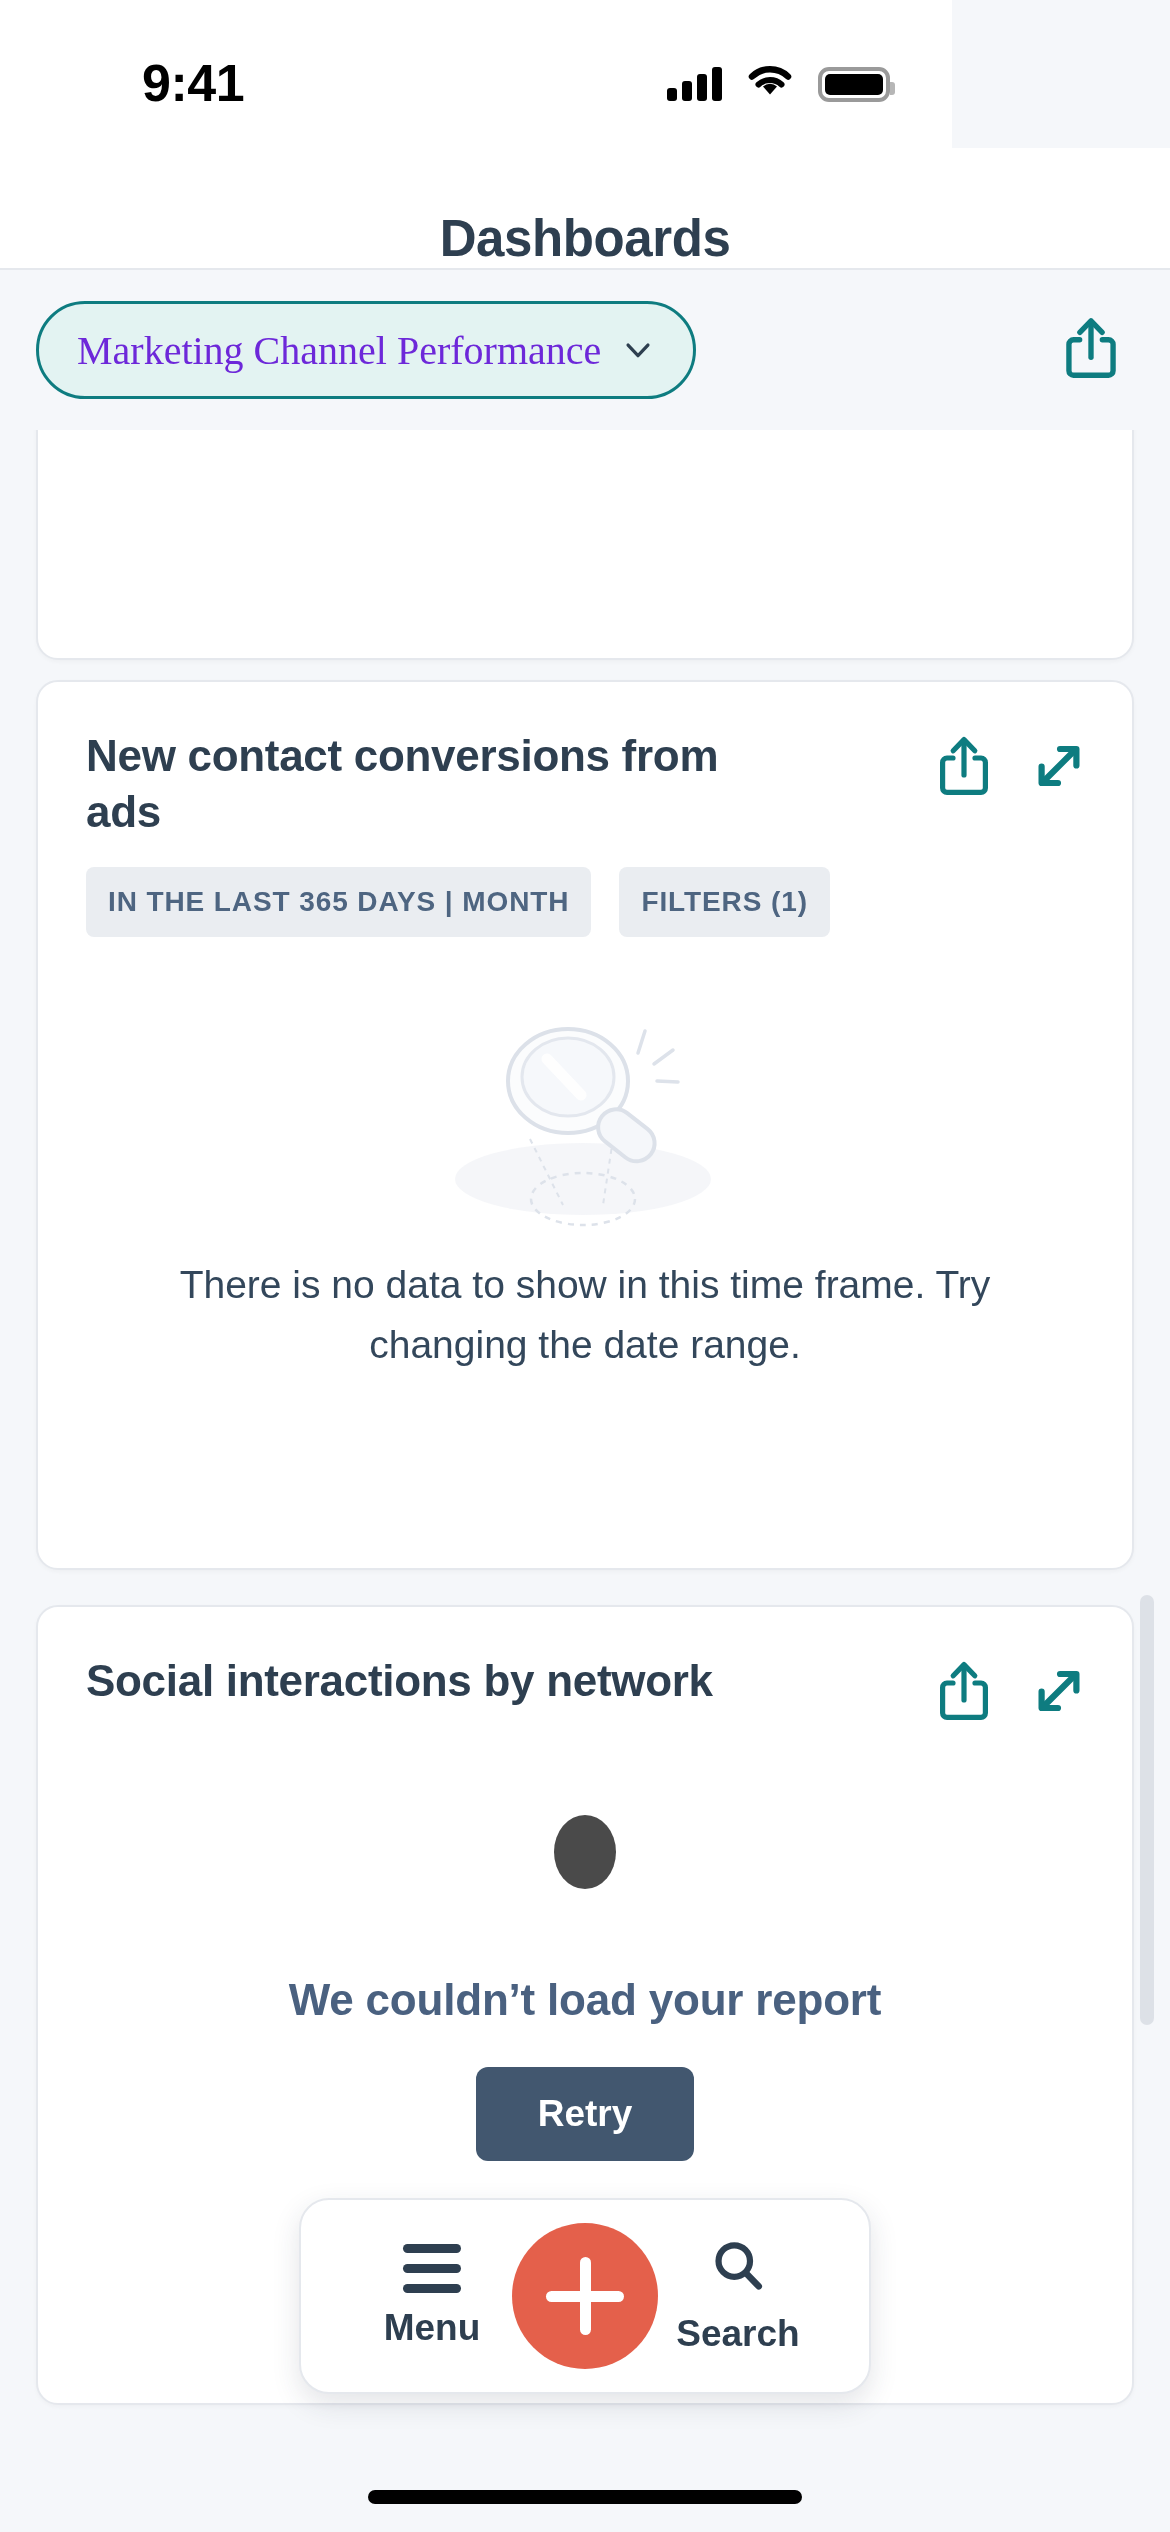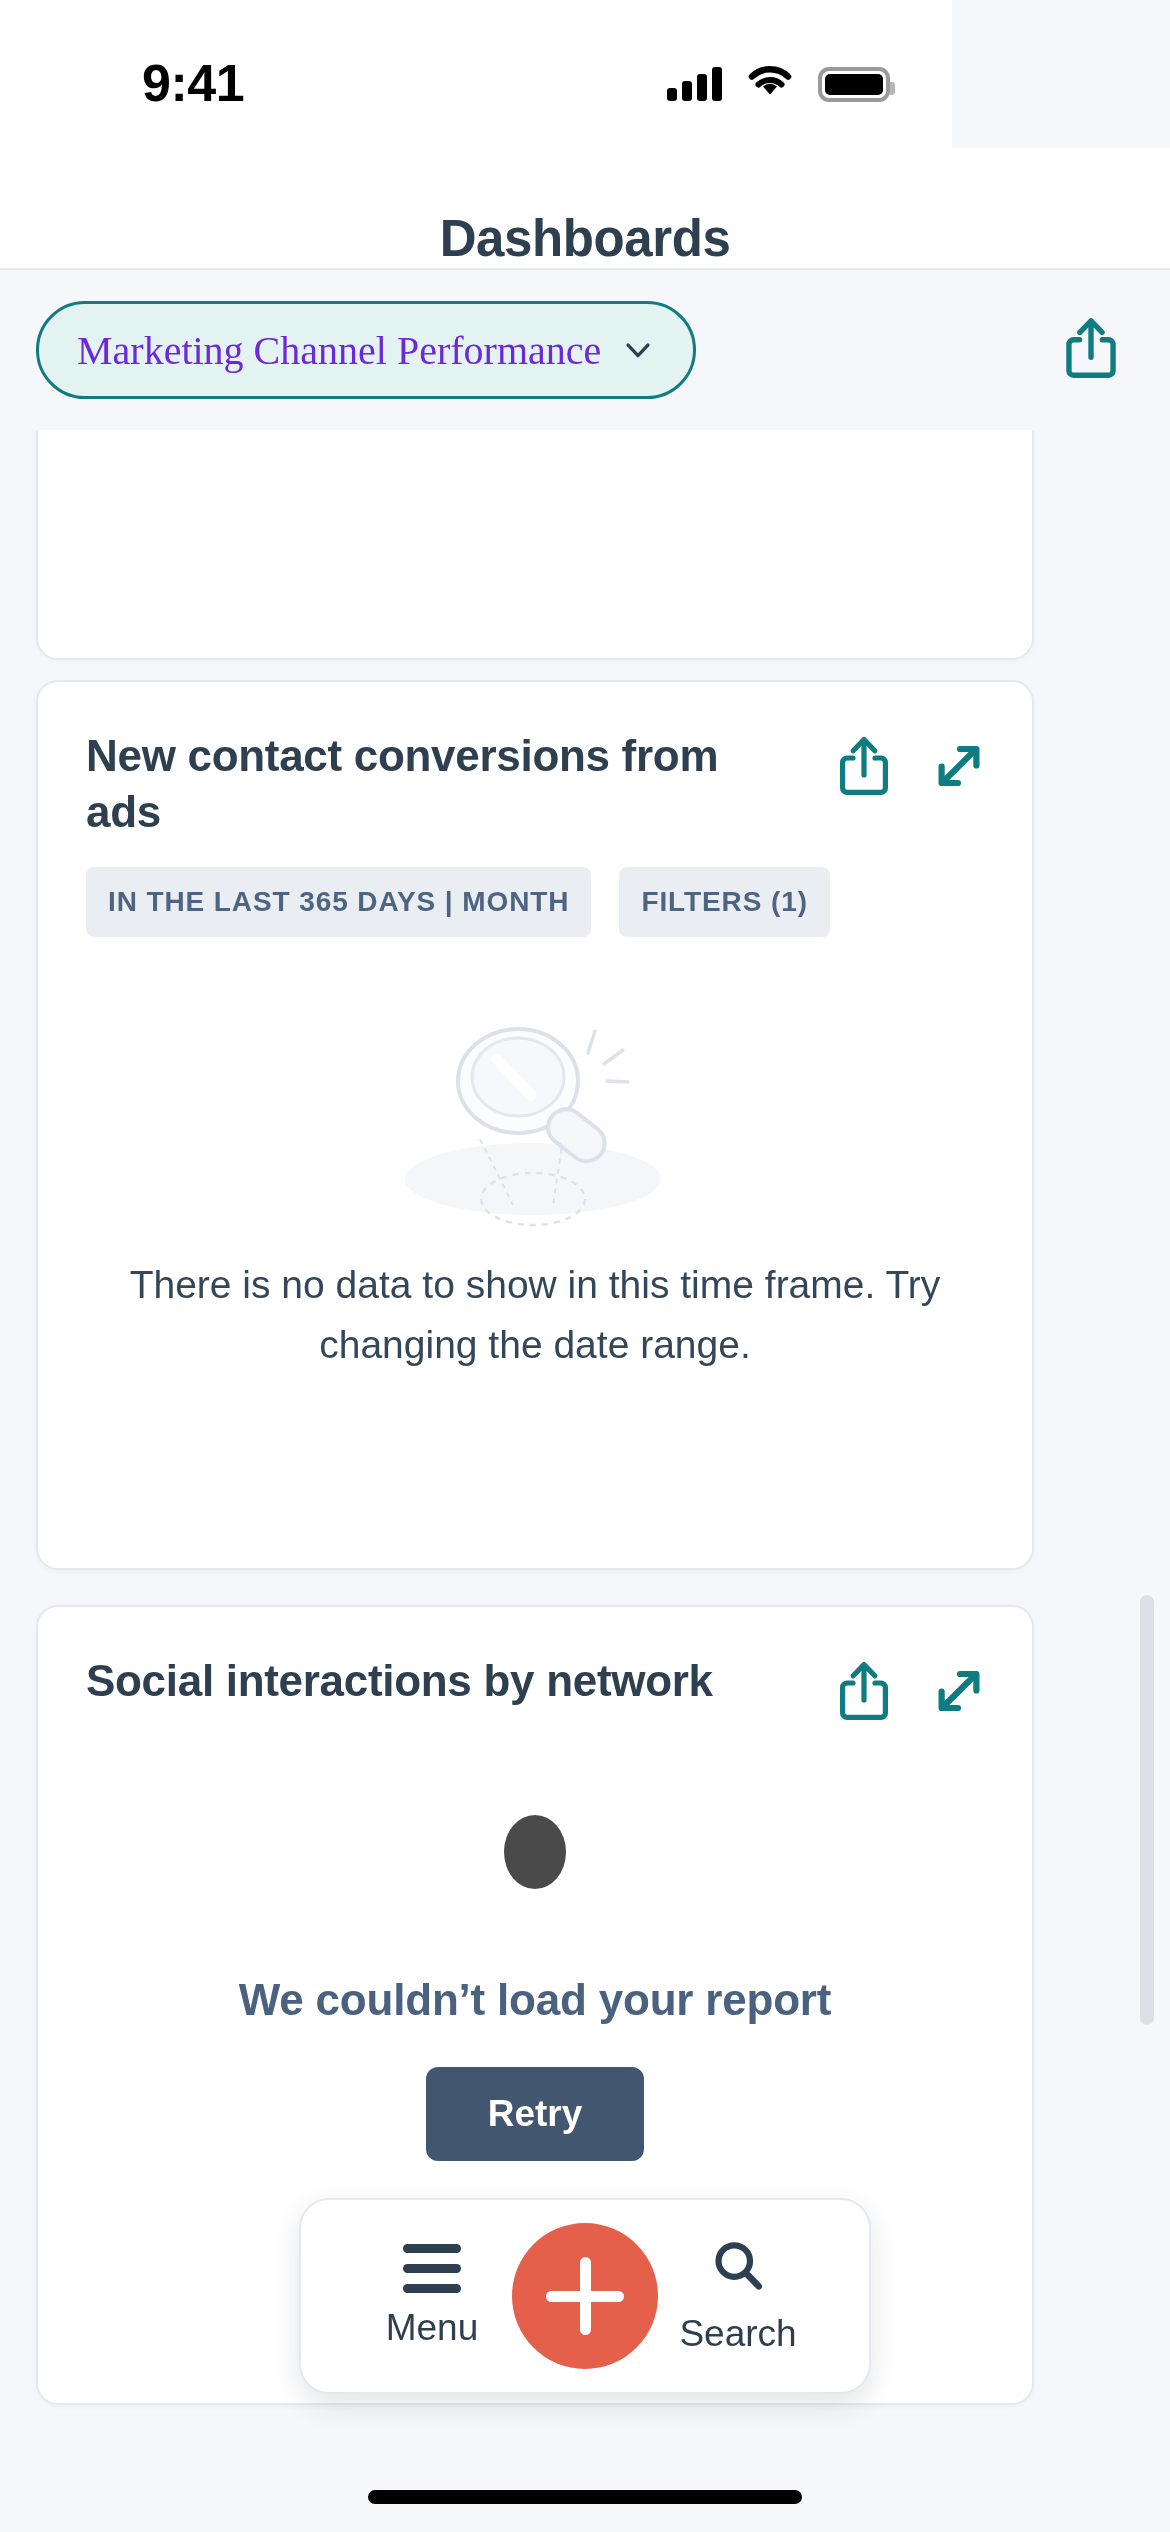--- a/index.html
+++ b/index.html
@@ -142,21 +142,21 @@
     top: 430px; left: 0;
     width: 1170px;
     height: 2102px;
     background: #F5F7FA;
     overflow: hidden;
   }
 
   .card {
     position: absolute;
     left: 36px;
-    width: 998px;
+    width: 1098px;
     background: #FFFFFF;
     border: 2px solid #E5E8ED;
     border-radius: 22px;
     box-shadow: 0 2px 4px rgba(0,0,0,0.03);
   }
   .card-partial {
     top: -160px;
     height: 390px;
   }
   .card-conversions {
@@ -281,21 +281,21 @@
   }
   .nav-item {
     display: flex;
     flex-direction: column;
     align-items: center;
     gap: 14px;
     width: 150px;
   }
   .nav-item-label {
     font-size: 37px;
-    font-weight: normal;
+    font-weight: bold;
     color: #2E3F50;
   }
   .hamburger {
     display: flex;
     flex-direction: column;
     gap: 11px;
     width: 58px;
   }
   .hamburger i {
     display: block;

